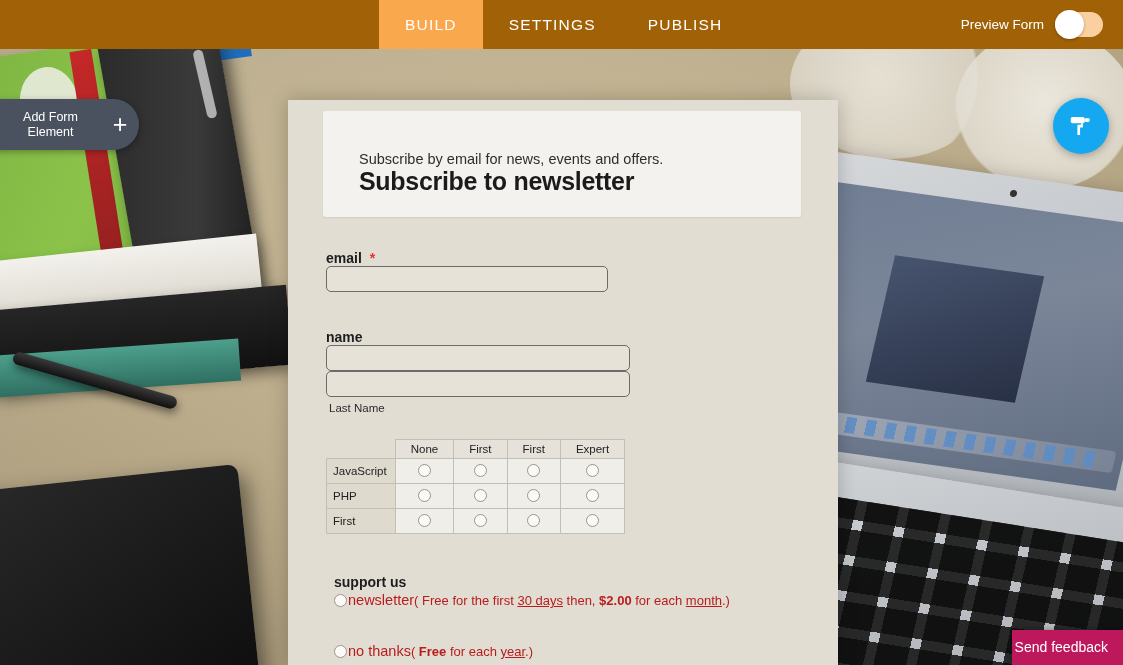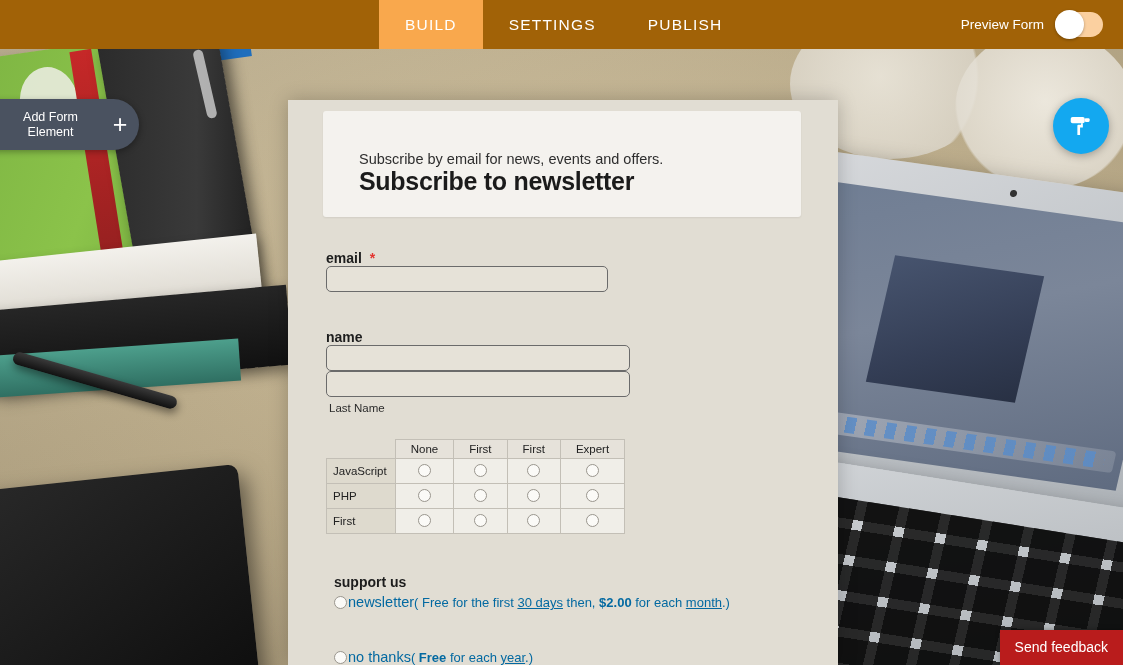--- a/index.html
+++ b/index.html
@@ -258,31 +258,31 @@
   #matrix-table td.cell {
     background: #f0eee8; border: 1px solid #c3bfb6;
     width: 40px; height: 25px; text-align: center; vertical-align: middle;
   }
   .radio-dot {
     display: inline-block; width: 13px; height: 13px; border-radius: 50%;
     border: 1px solid #9a968e; background: #fbfaf7; cursor: pointer;
   }
 
   
-  .choice { font-size: 13px; color: #0369a1; line-height: 25px; margin-bottom: 4px; }
+  .choice { font-size: 13px; color: #b91c1c; line-height: 20px; margin-bottom: 4px; }
   .choice .radio-dot { vertical-align: -2px; margin-right: 1px; }
   .choice-main { font-size: 14.5px; }
   .u { text-decoration: underline; }
   .b { font-weight: bold; }
 
   
   #send-feedback {
     position: absolute; right: 0px; bottom: 0px; z-index: 45;
-    background: #b91c1c; color: #fff; font-size: 14px;
-    padding: 9px 15px 10px 15px; cursor: pointer;
+    background: #be185d; color: #fff; font-size: 14px;
+    padding: 9px 15px 10px 3px; cursor: pointer;
     box-shadow: 0 -1px 4px rgba(0,0,0,.25);
   }
 </style>
 </head>
 <body>
 
 <div id="bg-photo">
   <div class="bgpart" id="bg-book-green"></div>
   <div class="bgpart" id="bg-book-green-spot"></div>
   <div class="bgpart" id="bg-book-blue-top"></div>

